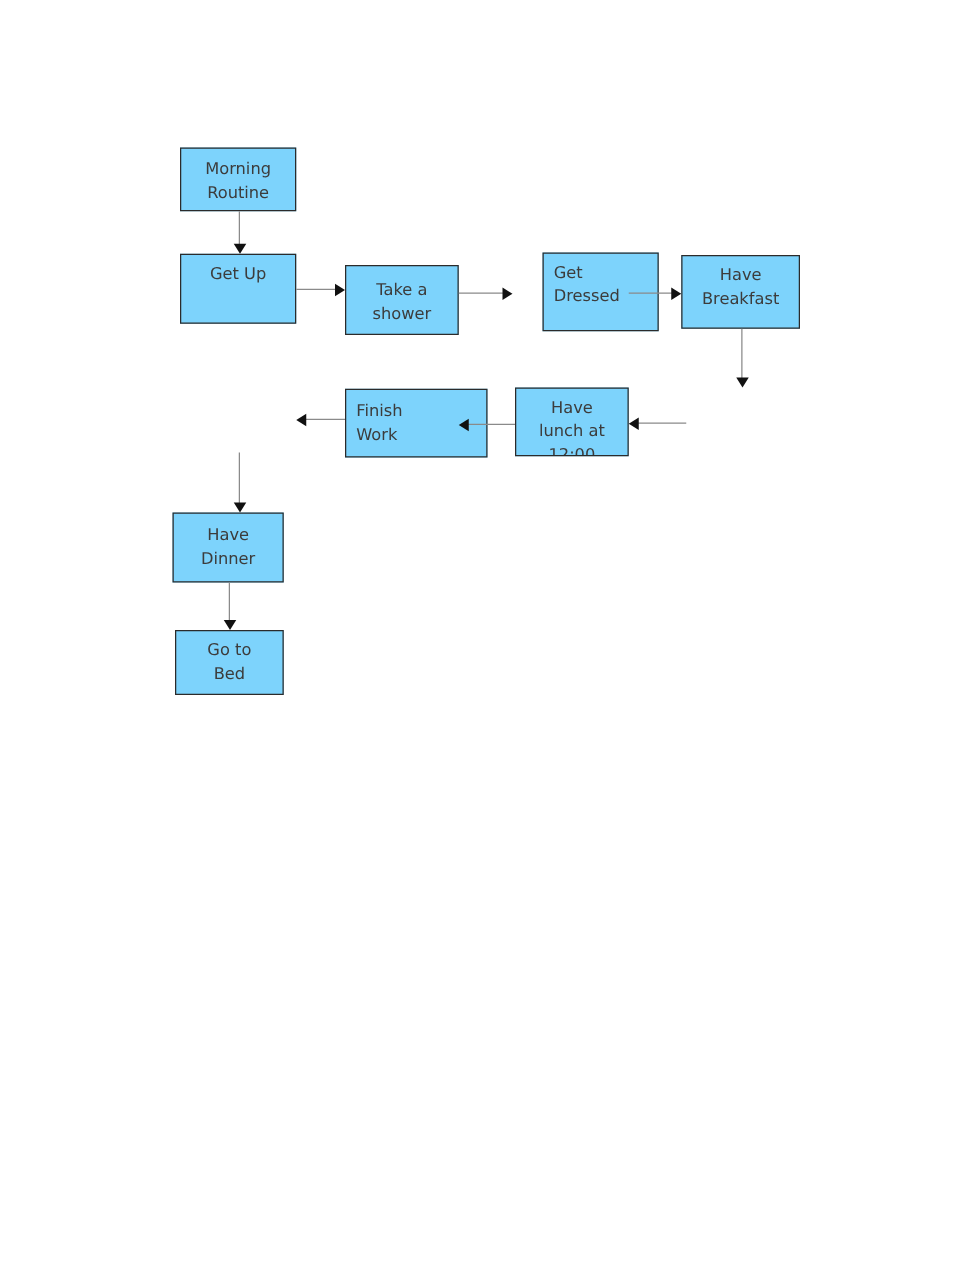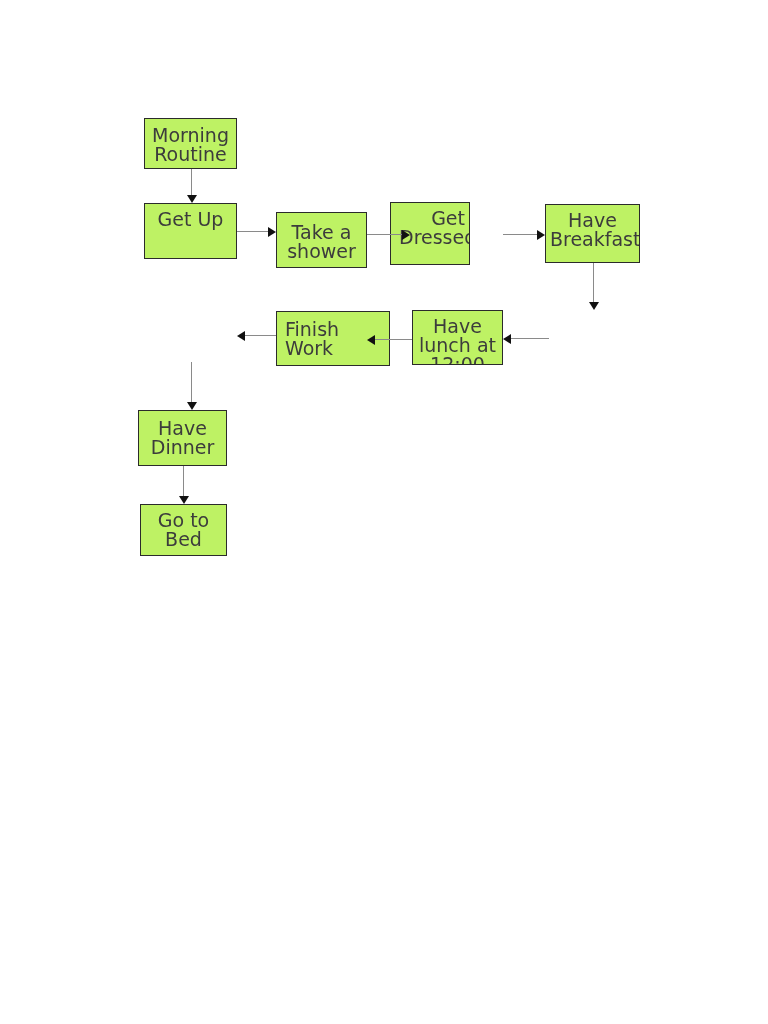--- a/index.html
+++ b/index.html
@@ -17,24 +17,24 @@
   #canvas {
     position: absolute;
     left: 0;
     top: 0;
     width: 768px;
     height: 1024px;
   }
   .node {
     position: absolute;
     box-sizing: border-box;
-    background: #bef264;
+    background: #7dd3fc;
     border: 1.5px solid #2b2b2b;
     color: #3c3c3c;
-    font-size: 19px;
+    font-size: 13px;
     line-height: 19px;
     overflow: hidden;
     white-space: pre-line;
   }
   .node .label {
     display: block;
     white-space: pre-line;
   }
   .align-center { text-align: center; }
   .align-left   { text-align: left; }
@@ -70,21 +70,21 @@
 </style>
 </head>
 <body>
 
 <div id="canvas">
     <div class="node align-center" style="left: 144px; top: 118px; width: 93px; height: 51px; padding-top: 7px; padding-left: 4px; padding-right: 4px;"><span class="label">Morning
 Routine</span></div>
     <div class="node align-center" style="left: 144px; top: 203px; width: 93px; height: 56px; padding-top: 6px; padding-left: 4px; padding-right: 4px;"><span class="label">Get Up</span></div>
     <div class="node align-center" style="left: 276px; top: 212px; width: 91px; height: 56px; padding-top: 10px; padding-left: 4px; padding-right: 4px;"><span class="label">Take a
 shower</span></div>
-    <div class="node align-left" style="left: 390px; top: 202px; width: 80px; height: 63px; padding-top: 6px; padding-left: 8px; padding-right: 4px; text-align: right;"><span class="label">Get
+    <div class="node align-left" style="left: 434px; top: 202px; width: 93px; height: 63px; padding-top: 6px; padding-left: 8px; padding-right: 4px;"><span class="label">Get
 Dressed</span></div>
     <div class="node align-center" style="left: 545px; top: 204px; width: 95px; height: 59px; padding-top: 6px; padding-left: 4px; padding-right: 4px;"><span class="label">Have
 Breakfast</span></div>
     <div class="node align-center" style="left: 412px; top: 310px; width: 91px; height: 55px; padding-top: 6px; padding-left: 4px; padding-right: 4px;"><span class="label">Have
 lunch at
 12:00</span></div>
     <div class="node align-left" style="left: 276px; top: 311px; width: 114px; height: 55px; padding-top: 8px; padding-left: 8px; padding-right: 4px;"><span class="label">Finish
 Work</span></div>
     <div class="node align-center" style="left: 138px; top: 410px; width: 89px; height: 56px; padding-top: 8px; padding-left: 4px; padding-right: 4px;"><span class="label">Have
 Dinner</span></div>

